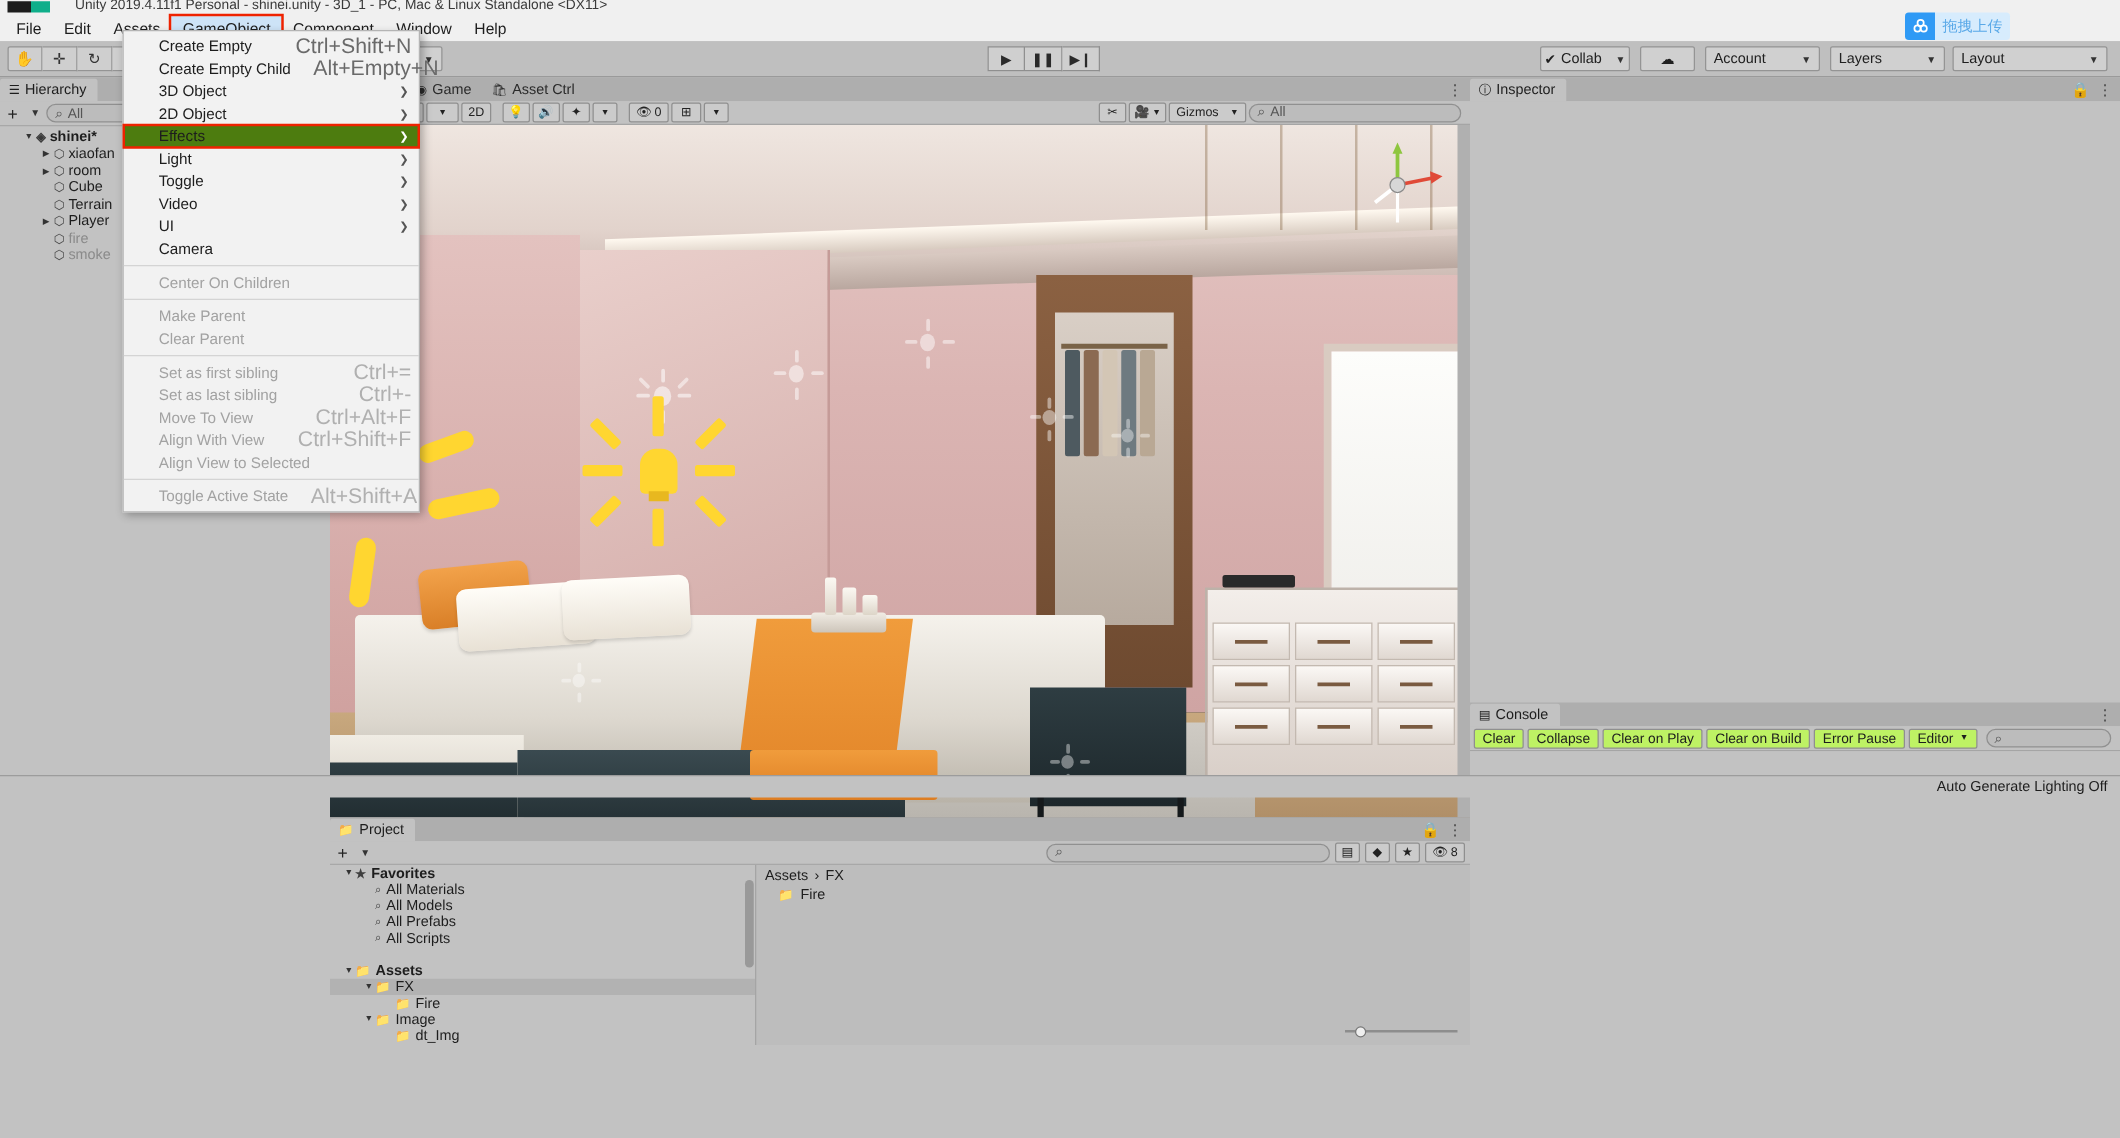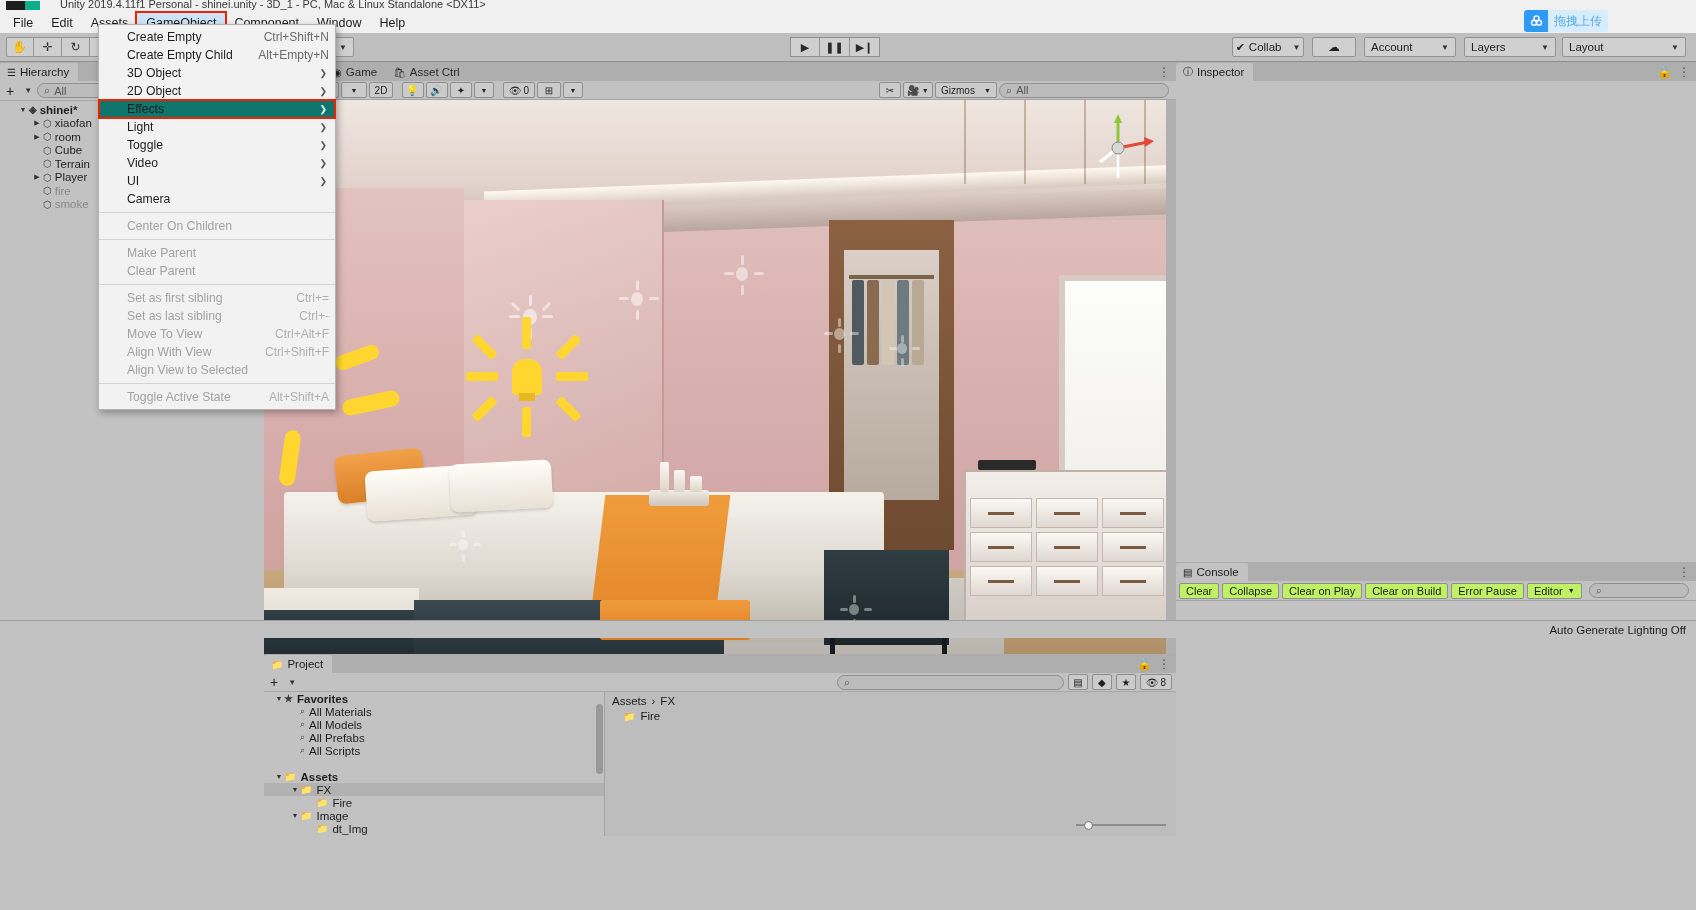--- a/index.html
+++ b/index.html
@@ -284,22 +284,22 @@
     position: absolute; left: 98px; top: 24px; width: 238px;
     background: #f2f2f2; border: 1px solid #b4b4b4;
     box-shadow: 2px 3px 7px rgba(0,0,0,0.30); z-index: 60; padding: 3px 0;
   }
   .mi {
     height: 18px; display: flex; align-items: center;
     padding: 0 6px 0 28px; font-size: 12.2px; color: #1d1d1d;
     position: relative; cursor: default; white-space: nowrap;
   }
   .mi.disabled { color: #a2a2a2; }
-  .mi.hl { background: #0f766e; outline: 2px solid #ee2200; outline-offset: -1px; z-index: 2; }
-  .mi .shortcut { margin-left: auto; font-size: 12px; color: #6a6a6a; padding-left: 18px; }
+  .mi.hl { background: #4d7c0f; outline: 2px solid #ee2200; outline-offset: -1px; z-index: 2; }
+  .mi .shortcut { margin-left: auto; font-size: 17px; color: #6a6a6a; padding-left: 18px; }
   .mi.disabled .shortcut { color: #b0b0b0; }
   .mi .arrow { position: absolute; right: 8px; font-size: 9px; color: #555; }
   .mi.hl .arrow { color: #fff; }
   .msep { height: 1px; background: #d4d4d4; margin: 4px 0; }
 
   .submenu {
     position: absolute; left: 336px; top: 98px; width: 195px;
     background: #f2f2f2; border: 1px solid #b4b4b4;
     box-shadow: 2px 3px 7px rgba(0,0,0,0.30); z-index: 61; padding: 3px 0;
   }

